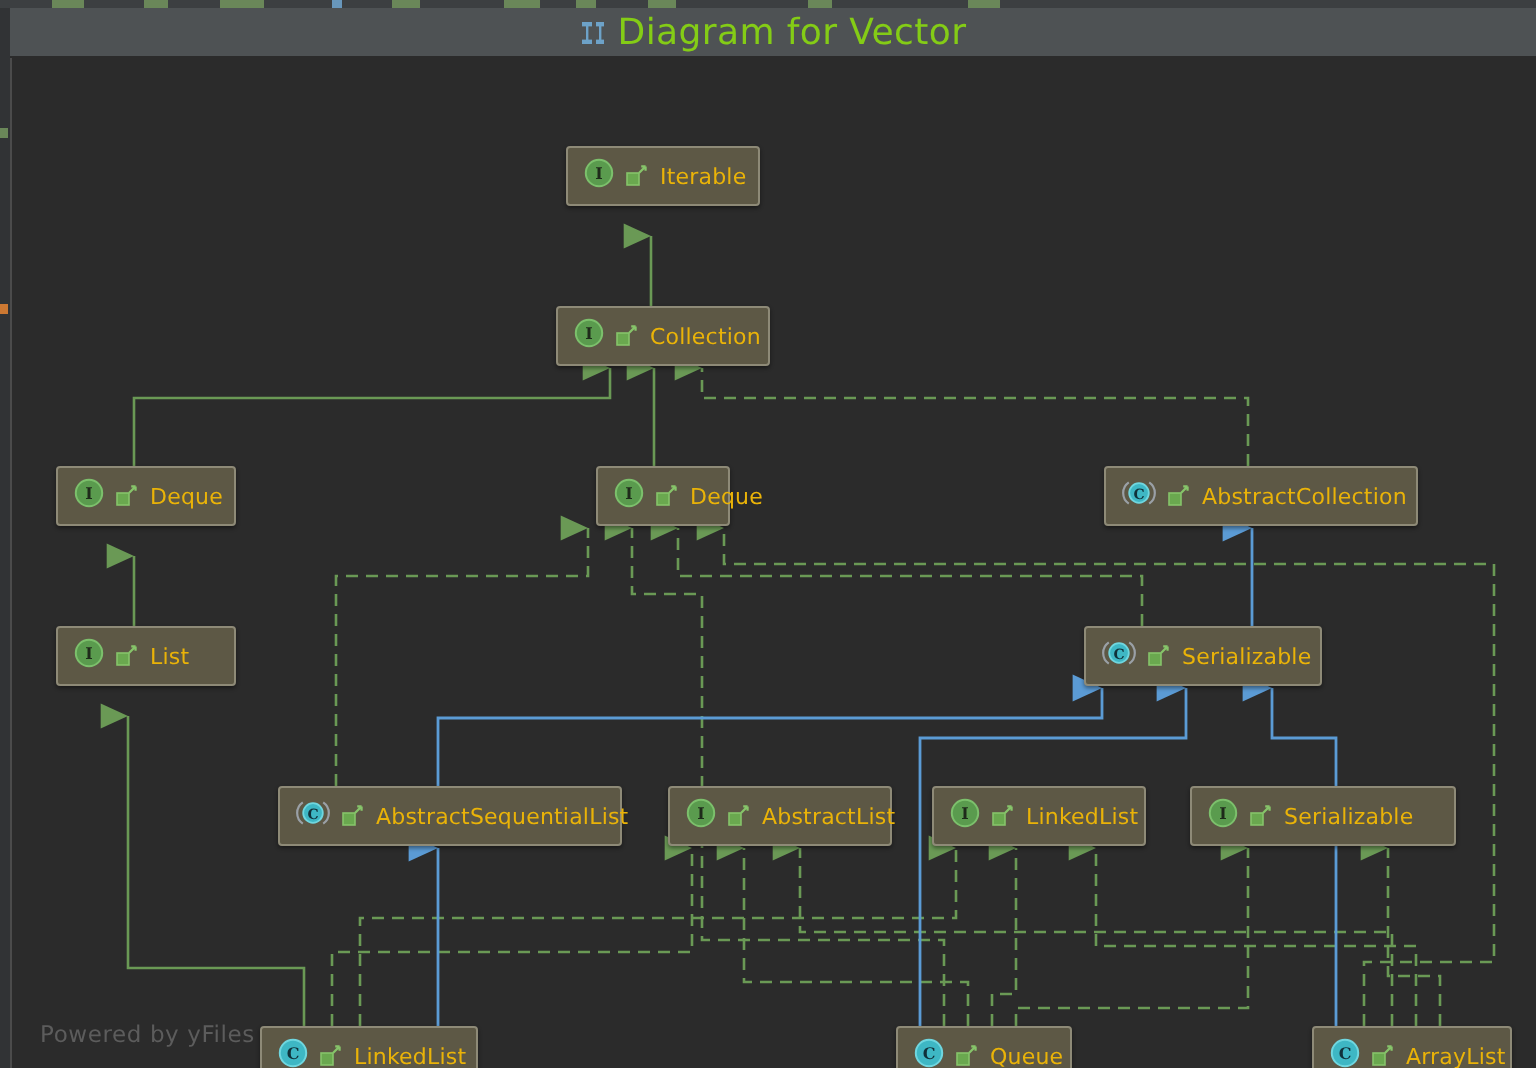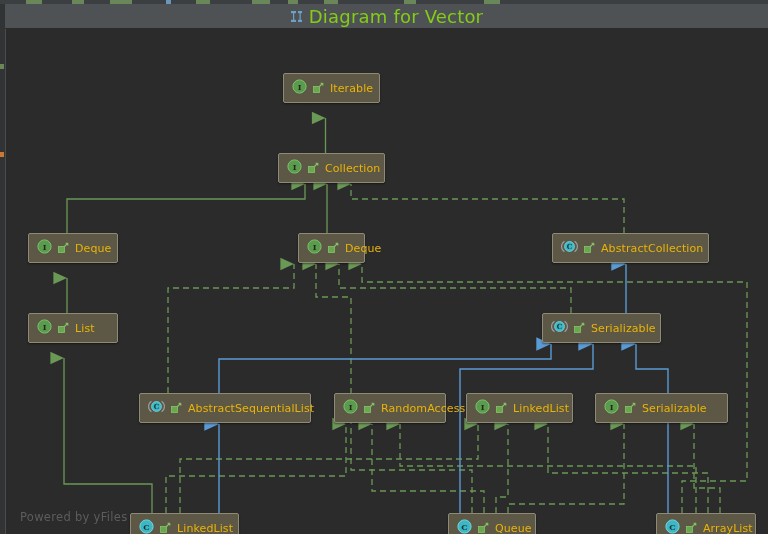--- a/index.html
+++ b/index.html
@@ -360,21 +360,21 @@
             <circle cx="7.5" cy="7.5" r="6.6" fill="#5a9b4e" stroke="#7cc06c" stroke-width="1"></circle>
             <text x="7.5" y="10.6" font-family="DejaVu Serif, serif" font-size="8" font-weight="bold" fill="#1e2a1a" text-anchor="middle">I</text>
           </svg>
       </span>
       <span class="ico">
         <svg width="11" height="12" viewBox="0 0 11 12">
             <rect x="0.5" y="4.5" width="6" height="6" fill="#6aa84f" stroke="#86c46a" stroke-width="0.8"></rect>
             <path d="M6.5 4.5 L9.8 1.2 M9.8 1.2 L9.8 3.4 M9.8 1.2 L7.6 1.2" stroke="#86c46a" stroke-width="1.1" fill="none"></path>
           </svg>
       </span>
-      <span class="nlabel">RandomAccess</span>
+      <span class="nlabel">AbstractList</span>
     </div>
 
     <div class="node" style="left:460px;top:364px;width:107px;">
       <span class="ico">
         <svg width="15" height="15" viewBox="0 0 15 15">
             <circle cx="7.5" cy="7.5" r="6.6" fill="#5a9b4e" stroke="#7cc06c" stroke-width="1"></circle>
             <text x="7.5" y="10.6" font-family="DejaVu Serif, serif" font-size="8" font-weight="bold" fill="#1e2a1a" text-anchor="middle">I</text>
           </svg>
       </span>
       <span class="ico">

